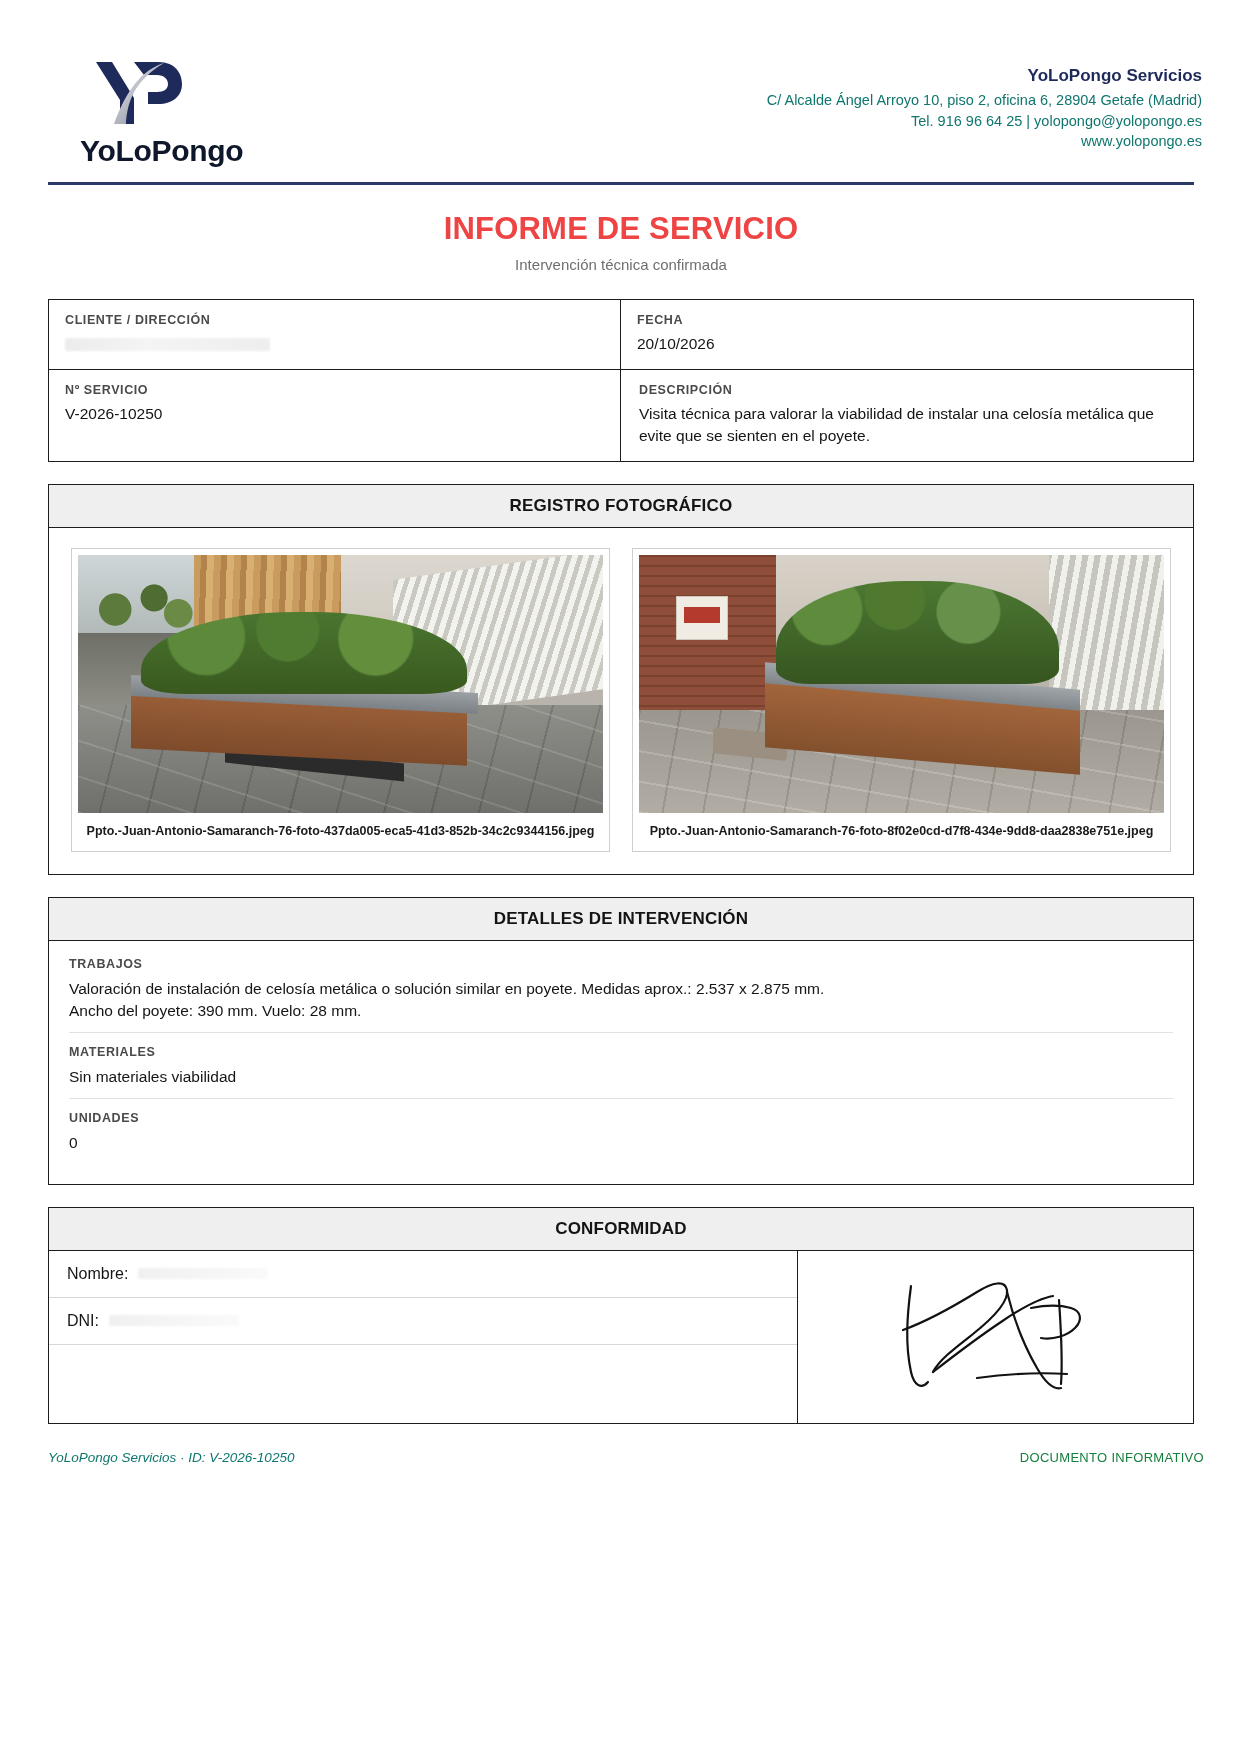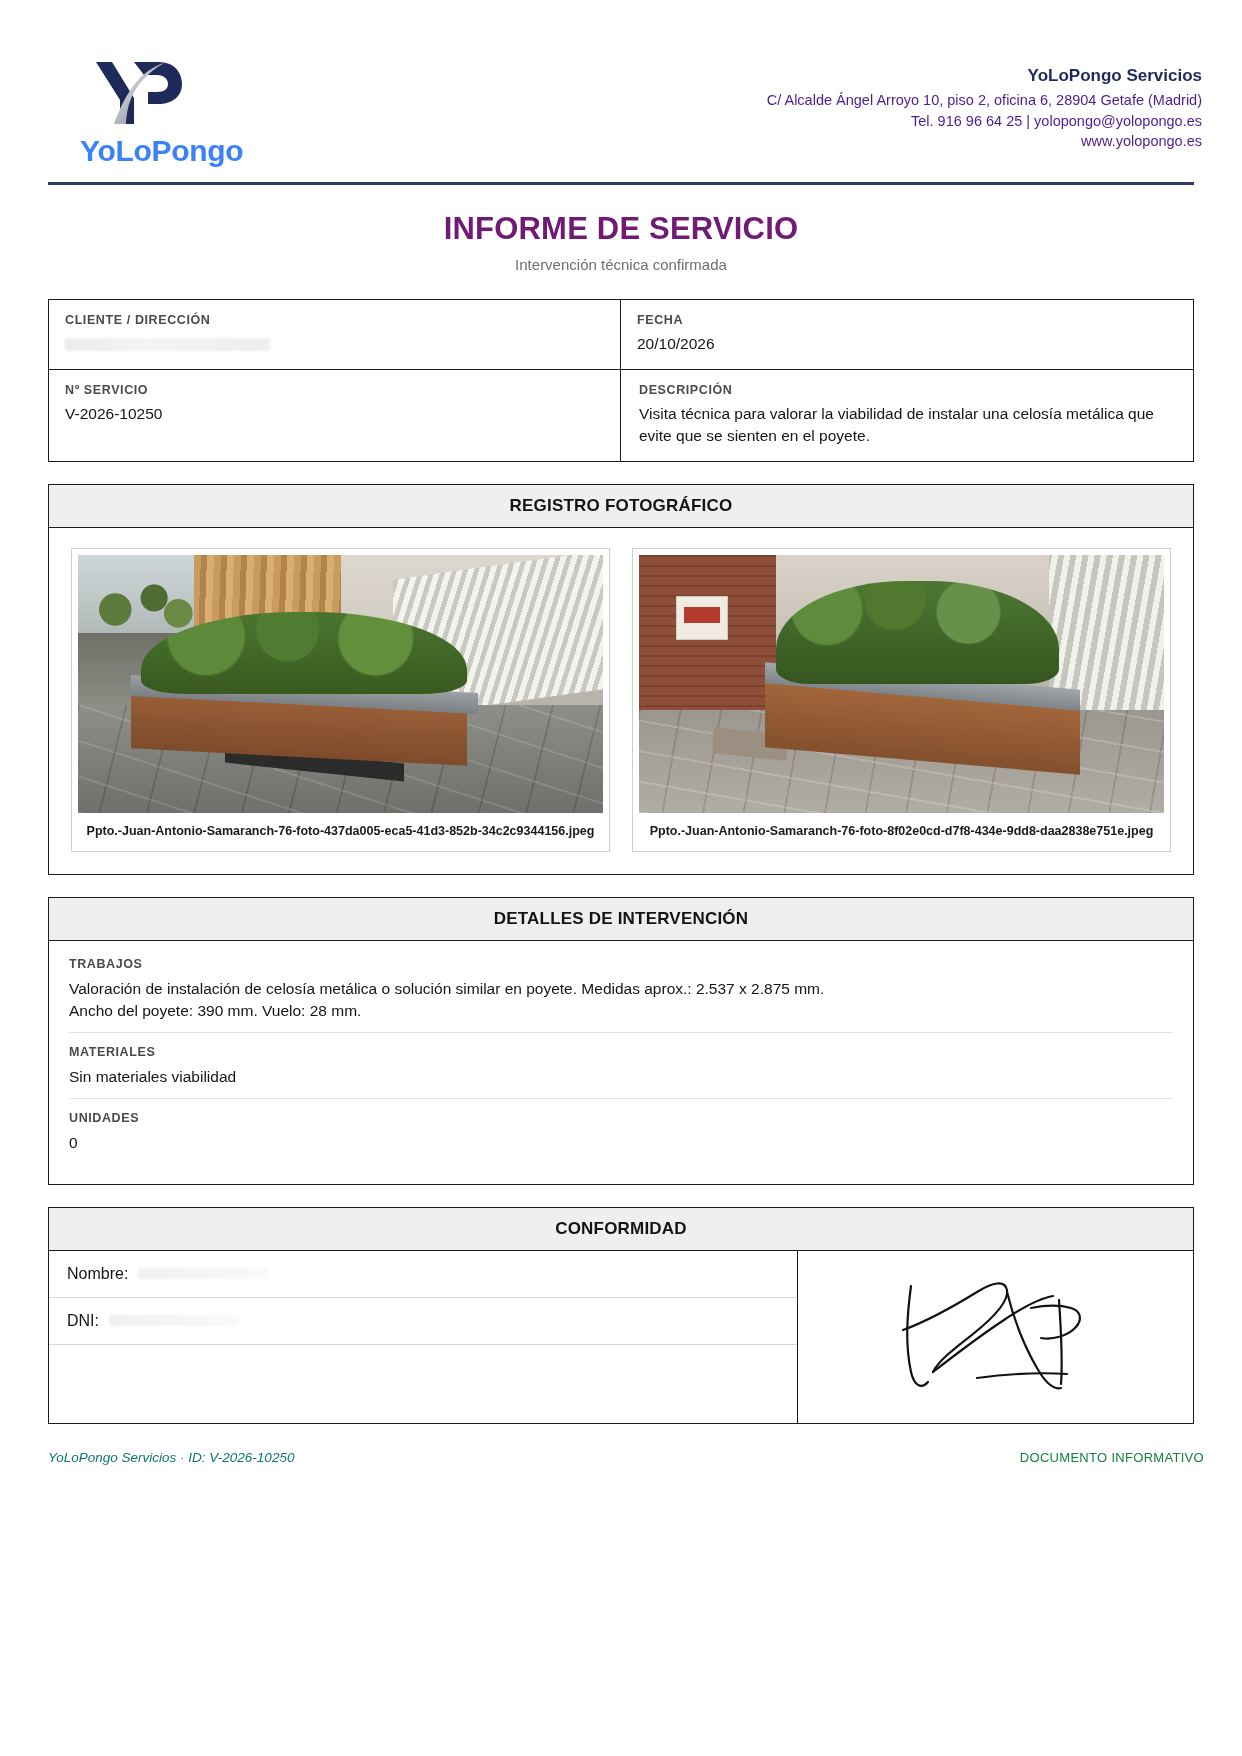--- a/index.html
+++ b/index.html
@@ -20,46 +20,46 @@
   .header {
     display: flex;
     align-items: flex-start;
     justify-content: space-between;
     padding-top: 14px;
   }
   .brand-block { width: 330px; padding-left: 30px; }
   .logo-mark { width: 120px; height: 78px; display: block; }
   .brand-word {
     font-size: 30px; font-weight: bold;
-    color: #3b82f6; letter-spacing: -0.3px;
+    color: #0f172a; letter-spacing: -0.3px;
     margin-top: 2px; margin-left: 2px;
   }
   .contact-block {
     text-align: right;
     padding-top: 10px;
     margin-right: -8px;
     line-height: 1.42;
   }
   .contact-name {
     font-size: 17px; font-weight: bold; color: #1e2a5a;
     margin-bottom: 2px;
   }
-  .contact-line { font-size: 14.5px; color: #4c1d95; white-space: nowrap; }
+  .contact-line { font-size: 14.5px; color: #0f766e; white-space: nowrap; }
 
   .rule {
     height: 3px; background: #2b3a67;
     margin: 14px 0 0 0;
   }
 
   
   .doc-title {
     text-align: center;
     font-size: 31px;
     font-weight: bold;
-    color: #701a75;
+    color: #ef4444;
     margin-top: 26px;
     letter-spacing: 0.2px;
   }
   .doc-subtitle {
     text-align: center;
     font-size: 15px;
     color: #6f6f6f;
     margin-top: 9px;
   }
 

